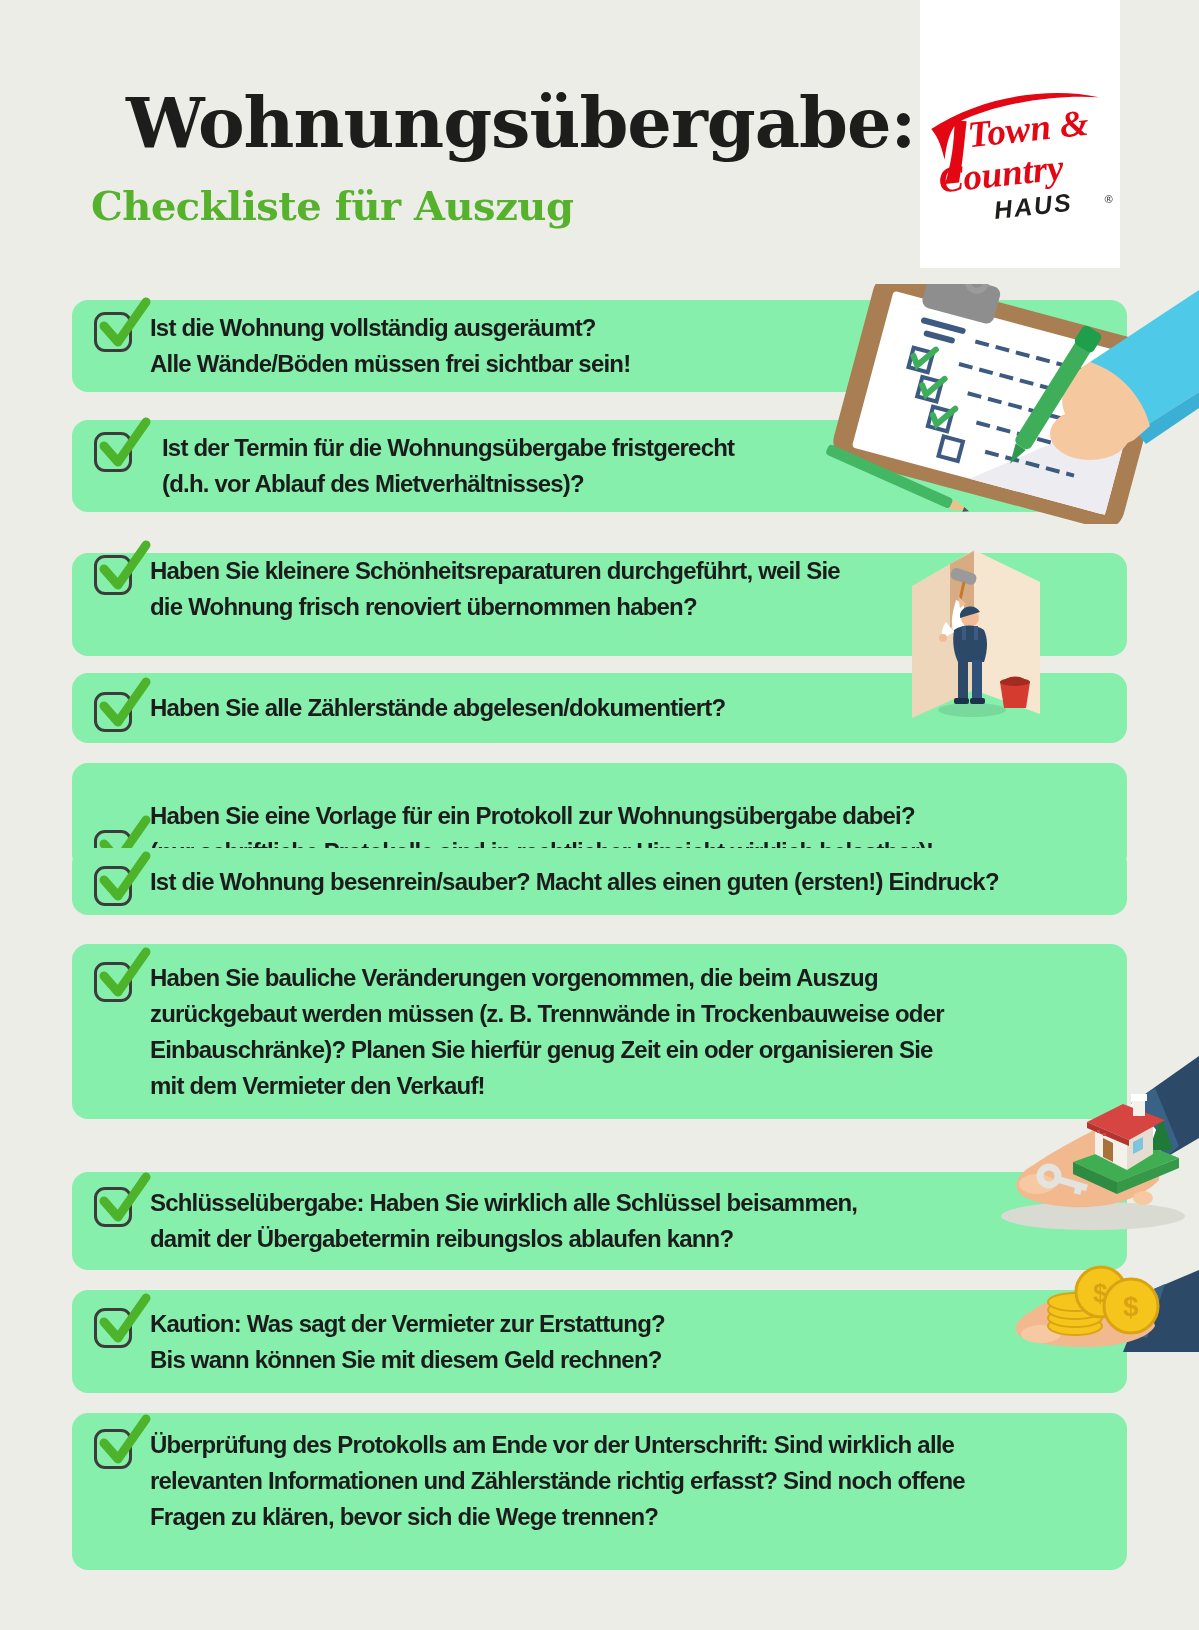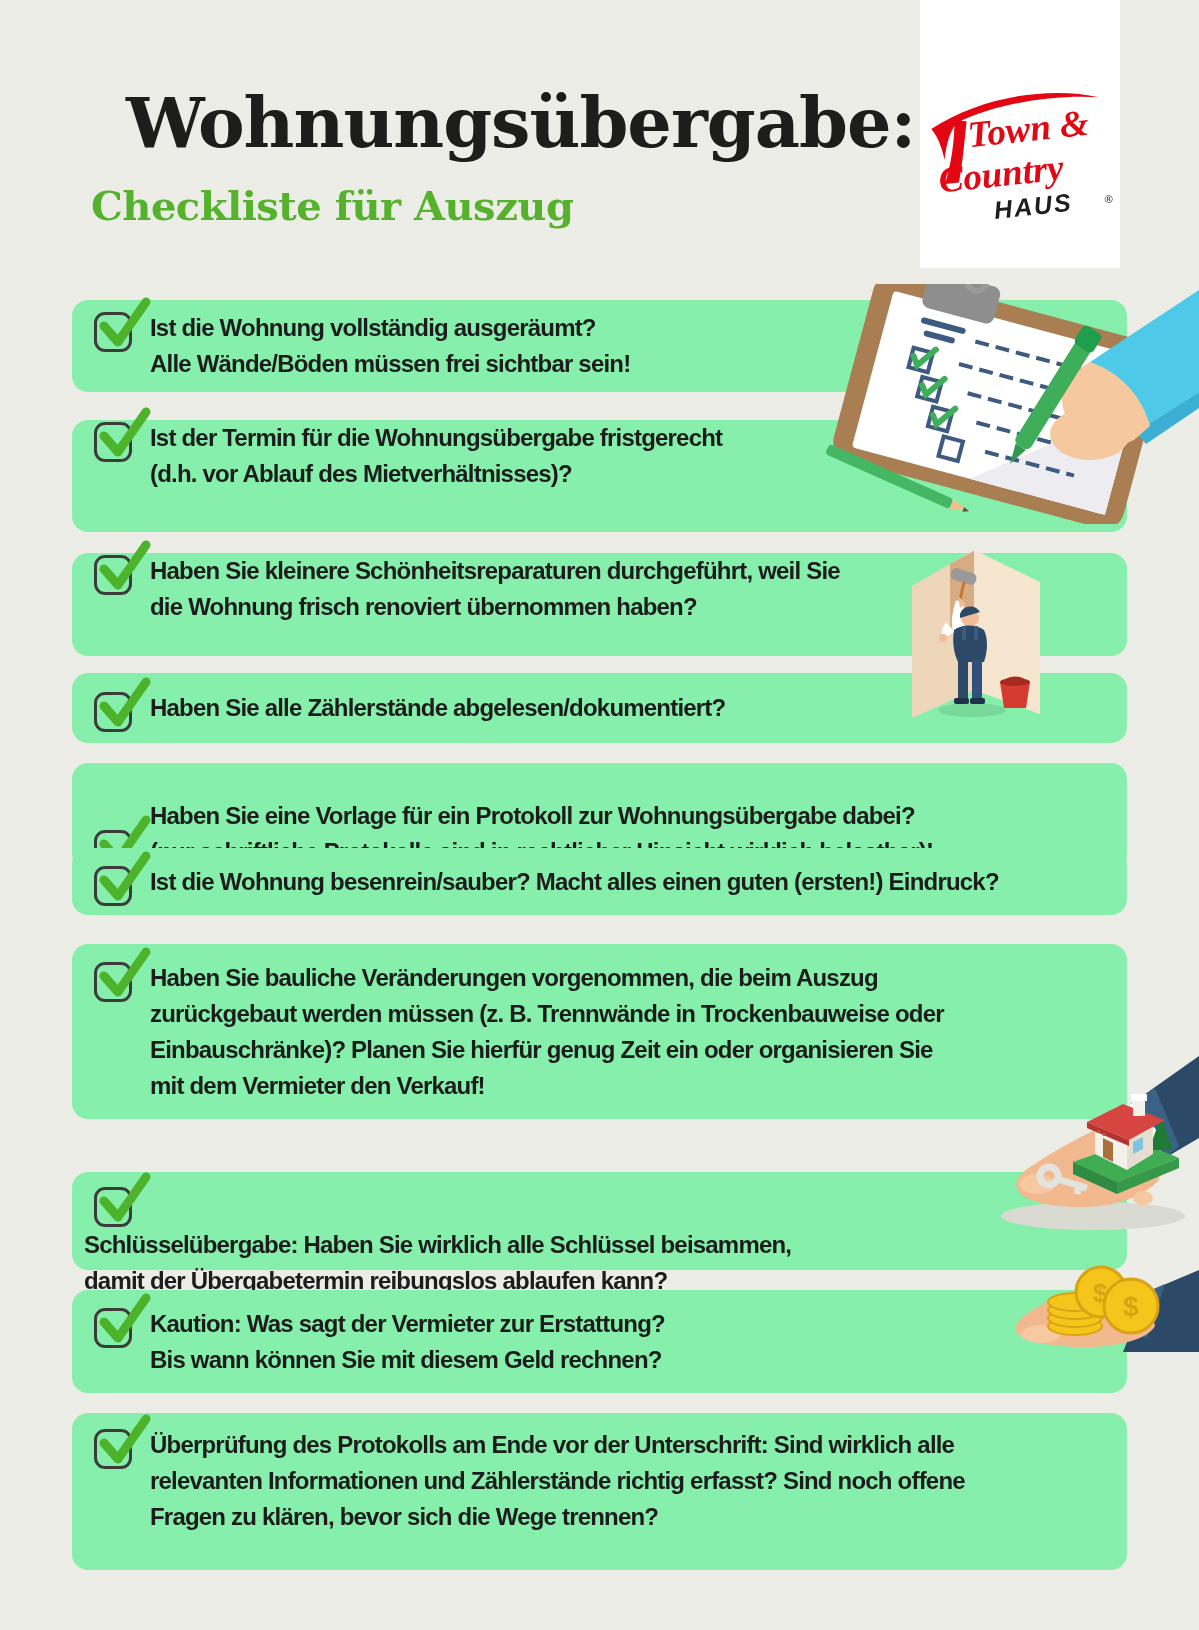--- a/index.html
+++ b/index.html
@@ -15,27 +15,27 @@
   .logo-box svg{display:block;}
   .logo-t1{font-family:"Liberation Serif",serif;font-style:italic;font-weight:bold;font-size:37px;fill:#e30613;}
   .logo-t2{font-family:"Liberation Serif",serif;font-style:italic;font-weight:bold;font-size:37px;fill:#e30613;}
   .logo-haus{font-family:"Liberation Sans",sans-serif;font-style:italic;font-weight:bold;font-size:25px;fill:#1d1d1b;letter-spacing:2px;}
   .logo-reg{font-family:"Liberation Sans",sans-serif;font-size:11px;fill:#1d1d1b;}
 
   
   .card{position:absolute;left:72px;width:1055px;background:#86efac;border-radius:16px;
         display:flex;align-items:flex-start;box-sizing:border-box;}
   .c1{top:300px;height:92px;padding-top:10px;}
-  .c2{top:420px;height:112px;}
+  .c2{top:420px;height:92px;padding-top:10px;gap:12px;}
   .c3{top:553px;height:103px;padding-top:0;}
   .c4{top:673px;height:70px;padding-top:17px;}
   .c5{top:763px;height:107px;padding-top:18px;align-items:flex-end;}
   .c6{top:848px;height:67px;padding-top:16px;}
   .c7{top:944px;height:175px;padding-top:16px;}
-  .c8{top:1172px;height:98px;padding-top:13px;flex-direction:column;}
+  .c8{top:1172px;height:98px;padding-top:13px;}
   .c9{top:1290px;height:103px;padding-top:16px;}
   .c10{top:1413px;height:157px;padding-top:14px;}
 
   .checkbox{position:relative;flex:0 0 auto;width:44px;height:44px;margin:-2px 0 0 22px;}
   .checkbox .box{position:absolute;left:0;top:4px;width:38px;height:40px;border:3px solid #3c3c3b;
                  border-radius:11px;background:transparent;box-sizing:border-box;}
   .checkbox svg{position:absolute;left:2px;top:-12px;overflow:visible;}
 
   .item-text{margin-left:12px;padding-right:8px;max-width:985px;
              font-size:24px;font-weight:bold;color:#1c1c1c;line-height:36px;

